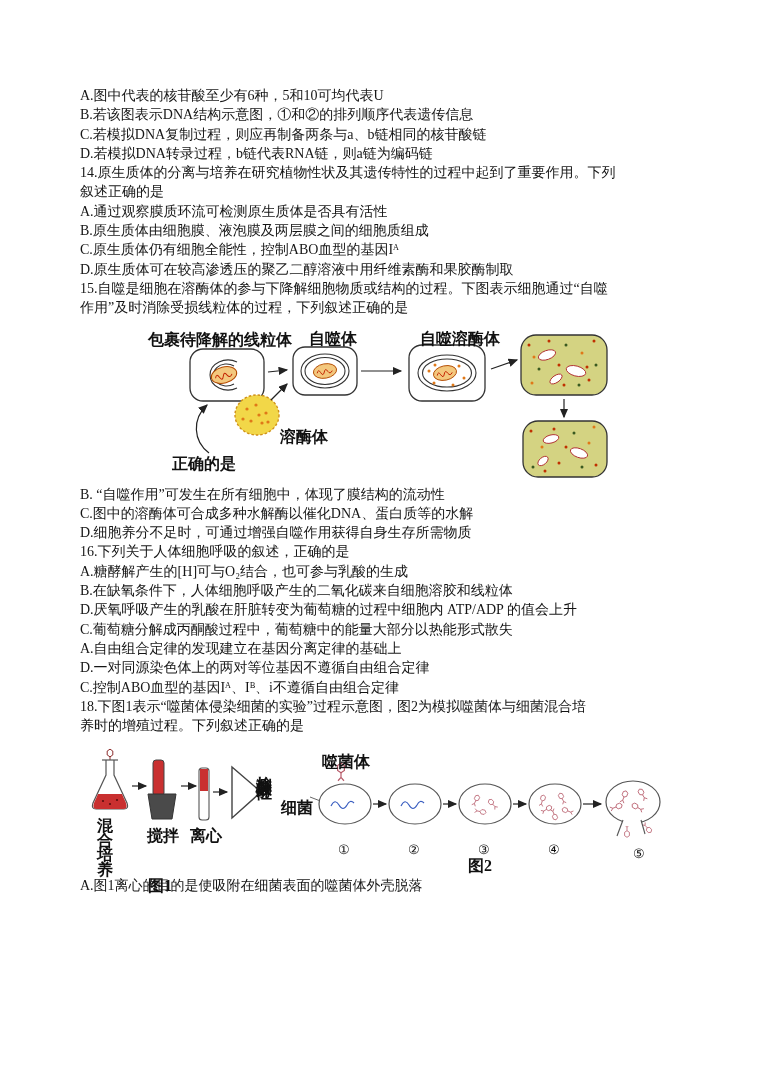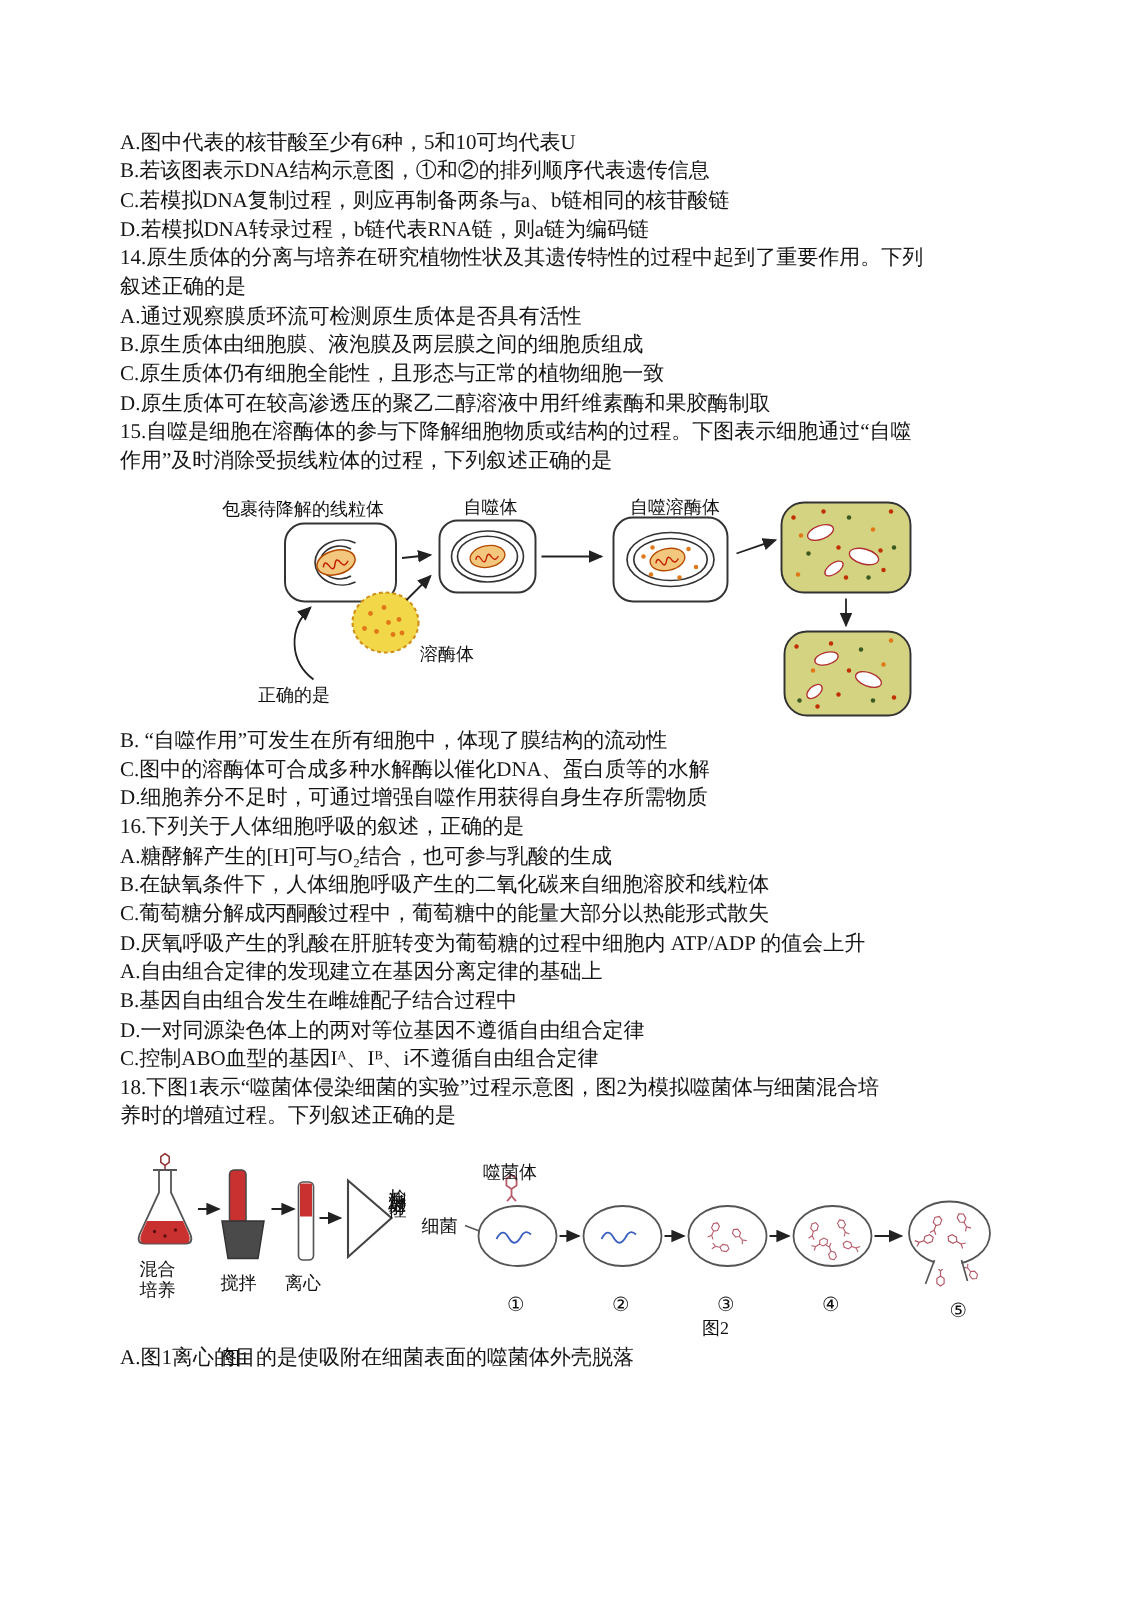--- a/index.html
+++ b/index.html
@@ -10,21 +10,21 @@
   }
   .content { position:absolute; left:80px; top:86px; width:630px; }
   p.ln { margin:0; font-size:14px; line-height:19.3px; white-space:nowrap; }
   .diagram { position:relative; }
   .d1 { margin-top:9px; height:158px; }
   .d2 { margin-top:13px; height:128px; }
   .d2 svg { display:block; margin:5px 0 0 5px; }
   .d1 svg { display:block; margin-left:55px; }
   .lastline { margin-top:15px; }
   .dlabel {
-    position:absolute; font-size:12px; font-weight:400; line-height:13px;
+    position:absolute; font-size:16px; font-weight:700; line-height:13px;
     white-space:nowrap; color:#111;
   }
   .wrap2 { white-space:normal; width:26px; line-height:14.5px; text-align:center; }
   .vert {
     writing-mode:vertical-rl; text-orientation:upright; letter-spacing:2px;
     white-space:normal; height:86px;
   }
   .step { font-weight:400; font-size:13px; }
 </style>
 </head>
@@ -34,21 +34,21 @@
   <div class="content">
 
     <p class="ln">A.图中代表的核苷酸至少有6种，5和10可均代表U</p>
     <p class="ln">B.若该图表示DNA结构示意图，①和②的排列顺序代表遗传信息</p>
     <p class="ln">C.若模拟DNA复制过程，则应再制备两条与a、b链相同的核苷酸链</p>
     <p class="ln">D.若模拟DNA转录过程，b链代表RNA链，则a链为编码链</p>
     <p class="ln">14.原生质体的分离与培养在研究植物性状及其遗传特性的过程中起到了重要作用。下列</p>
     <p class="ln">叙述正确的是</p>
     <p class="ln">A.通过观察膜质环流可检测原生质体是否具有活性</p>
     <p class="ln">B.原生质体由细胞膜、液泡膜及两层膜之间的细胞质组成</p>
-    <p class="ln">C.原生质体仍有细胞全能性，且形态与正常的植物细胞一致</p>
+    <p class="ln">C.原生质体仍有细胞全能性，控制ABO血型的基因Iᴬ</p>
     <p class="ln">D.原生质体可在较高渗透压的聚乙二醇溶液中用纤维素酶和果胶酶制取</p>
     <p class="ln">15.自噬是细胞在溶酶体的参与下降解细胞物质或结构的过程。下图表示细胞通过“自噬</p>
     <p class="ln">作用”及时消除受损线粒体的过程，下列叙述正确的是</p>
 
     <div class="diagram d1">
       <svg width="540" height="158" viewBox="0 0 540 158">
         <defs>
           <marker id="ah1" markerWidth="9" markerHeight="8" refX="7" refY="3.5" orient="auto">
             <path d="M0,0 L8,3.5 L0,7 Z" fill="#222"></path>
           </marker>
@@ -153,24 +153,23 @@
       <div class="dlabel" style="left:200px; top:103px;">溶酶体</div>
       <div class="dlabel" style="left:92px; top:130px;">正确的是</div>
     </div>
 
     <p class="ln">B. “自噬作用”可发生在所有细胞中，体现了膜结构的流动性</p>
     <p class="ln">C.图中的溶酶体可合成多种水解酶以催化DNA、蛋白质等的水解</p>
     <p class="ln">D.细胞养分不足时，可通过增强自噬作用获得自身生存所需物质</p>
     <p class="ln">16.下列关于人体细胞呼吸的叙述，正确的是</p>
     <p class="ln">A.糖酵解产生的[H]可与O₂结合，也可参与乳酸的生成</p>
     <p class="ln">B.在缺氧条件下，人体细胞呼吸产生的二氧化碳来自细胞溶胶和线粒体</p>
+    <p class="ln">D.厌氧呼吸产生的乳酸在肝脏转变为葡萄糖的过程中细胞内 ATP/ADP 的值会上升</p>
     <p class="ln">C.葡萄糖分解成丙酮酸过程中，葡萄糖中的能量大部分以热能形式散失</p>
-    <p class="ln">D.厌氧呼吸产生的乳酸在肝脏转变为葡萄糖的过程中细胞内 ATP/ADP 的值会上升</p>
     <p class="ln">A.自由组合定律的发现建立在基因分离定律的基础上</p>
-    <p class="ln">B.基因自由组合发生在雌雄配子结合过程中</p>
     <p class="ln">D.一对同源染色体上的两对等位基因不遵循自由组合定律</p>
     <p class="ln">C.控制ABO血型的基因Iᴬ、Iᴮ、i不遵循自由组合定律</p>
     <p class="ln">18.下图1表示“噬菌体侵染细菌的实验”过程示意图，图2为模拟噬菌体与细菌混合培</p>
     <p class="ln">养时的增殖过程。下列叙述正确的是</p>
 
     <div class="diagram d2">
       <svg width="615" height="118" viewBox="0 0 615 118">
         <defs>
           <marker id="ah2" markerWidth="9" markerHeight="8" refX="7" refY="3.5" orient="auto">
             <path d="M0,0 L8,3.5 L0,7 Z" fill="#222"></path>
@@ -249,21 +248,21 @@
           <line x1="428" y1="56" x2="441" y2="56" marker-end="url(#ah2)"></line>
           <line x1="498" y1="56" x2="516" y2="56" marker-end="url(#ah2)"></line>
         </g>
       </svg>
 
       <div class="dlabel wrap2" style="left:12px; top:71px;">混合培养</div>
       <div class="dlabel" style="left:67px; top:81px;">搅拌</div>
       <div class="dlabel" style="left:110px; top:81px;">离心</div>
       <div class="dlabel vert" style="left:178px; top:15px;">检测放射性</div>
       <div class="dlabel" style="left:242px; top:7px;">噬菌体</div>
-      <div class="dlabel" style="left:201px; top:43px;">细菌</div>
+      <div class="dlabel" style="left:201px; top:53px;">细菌</div>
       <div class="dlabel step" style="left:258px; top:95px;">①</div>
       <div class="dlabel step" style="left:328px; top:95px;">②</div>
       <div class="dlabel step" style="left:398px; top:95px;">③</div>
       <div class="dlabel step" style="left:468px; top:95px;">④</div>
       <div class="dlabel step" style="left:553px; top:99px;">⑤</div>
       <div class="dlabel" style="left:68px; top:111px;margin-top:20px;">图1</div>
       <div class="dlabel" style="left:388px; top:111px;">图2</div>
     </div>
 
     <p class="ln lastline">A.图1离心的目的是使吸附在细菌表面的噬菌体外壳脱落</p>

